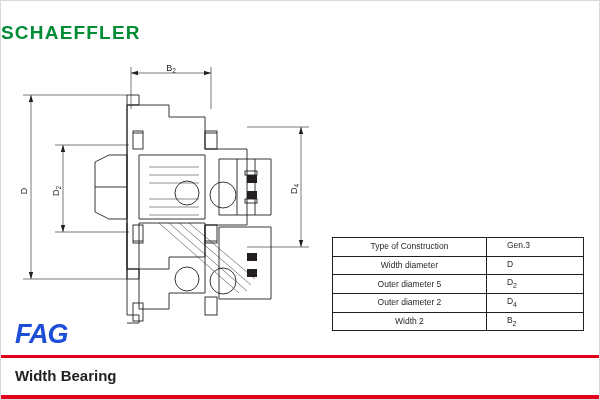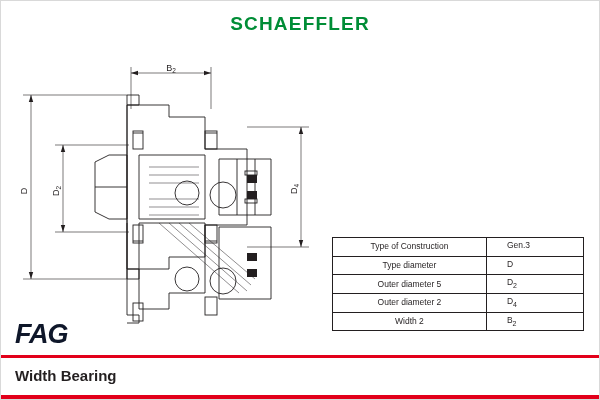--- a/index.html
+++ b/index.html
@@ -12,22 +12,22 @@
   }
   .page{
     position:relative;
     width:600px;height:400px;
     box-sizing:border-box;
     border:1px solid #d9d9d9;
   }
   
   .brand{
     position:absolute;
-    top:12px;left:0;right:0;
-    text-align:center;
+    top:21px;left:0;right:0;
+    text-align:left;
   }
   .brand-text{
     display:inline-block;
     font-size:19px;
     font-weight:bold;
     letter-spacing:1.2px;
     color:#008d36;
     font-family:"Liberation Sans", sans-serif;
   }
   
@@ -55,21 +55,21 @@
   .spec-table td.value{width:84px;text-align:left;}
   .sub{font-size:7px;vertical-align:sub;}
   
   .fag-logo{
     position:absolute;
     left:14px;top:318px;
     font-size:27px;
     font-weight:bold;
     font-style:italic;
     letter-spacing:-1px;
-    color:#0f172a;
+    color:#1d4ed8;
     font-family:"Liberation Sans", sans-serif;
   }
   .rule{
     position:absolute;
     left:0;right:0;top:354px;
     height:3px;
     background:#e2001a;
   }
   .footer-title{
     position:absolute;
@@ -201,21 +201,21 @@
     </svg>
   </div>
 
   <table class="spec-table">
     <tbody>
       <tr>
         <td class="label">Type of Construction</td>
         <td class="value"><span>Gen.3</span><span class="sub"></span></td>
       </tr>
       <tr>
-        <td class="label">Type diameter</td>
+        <td class="label">Width diameter</td>
         <td class="value"><span>D</span><span class="sub"></span></td>
       </tr>
       <tr>
         <td class="label">Outer diameter 5</td>
         <td class="value"><span>D</span><span class="sub">2</span></td>
       </tr>
       <tr>
         <td class="label">Outer diameter 2</td>
         <td class="value"><span>D</span><span class="sub">4</span></td>
       </tr>

